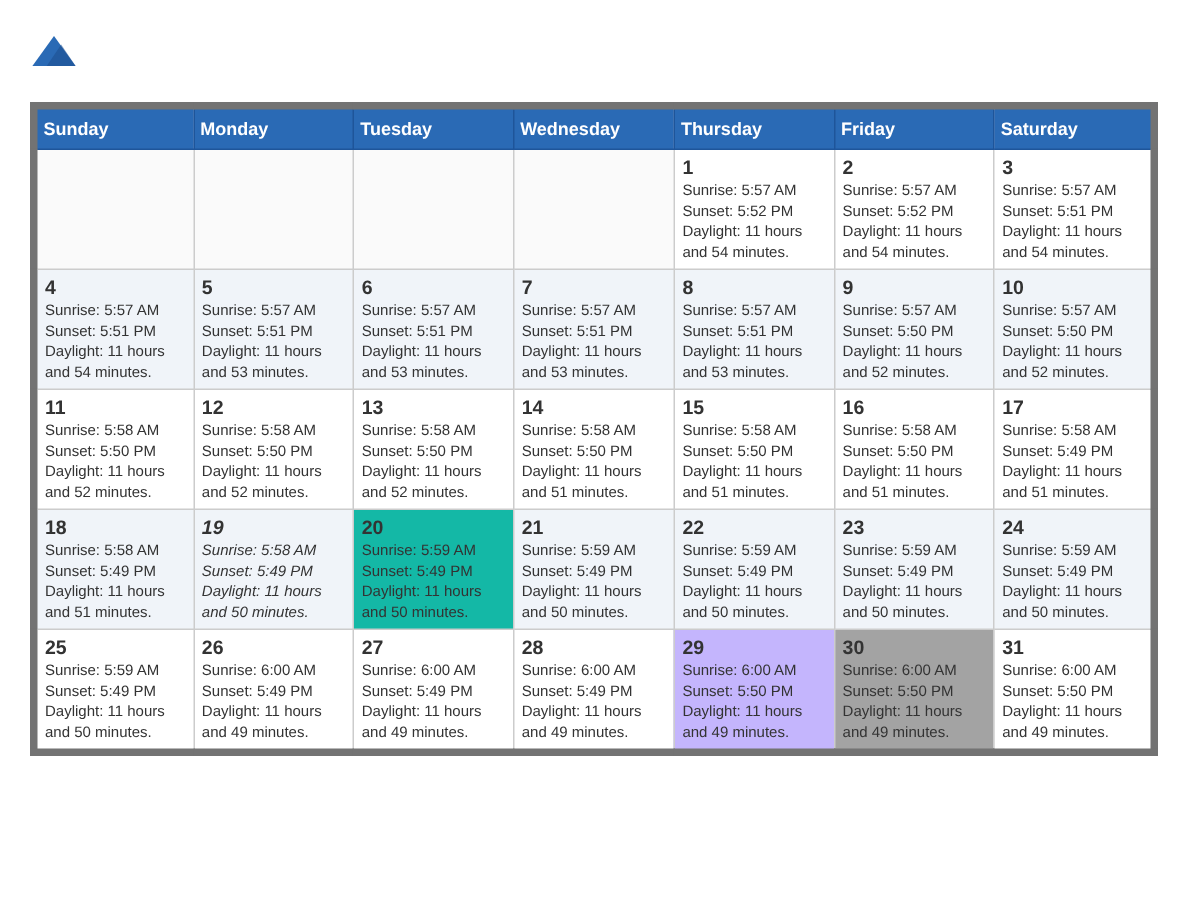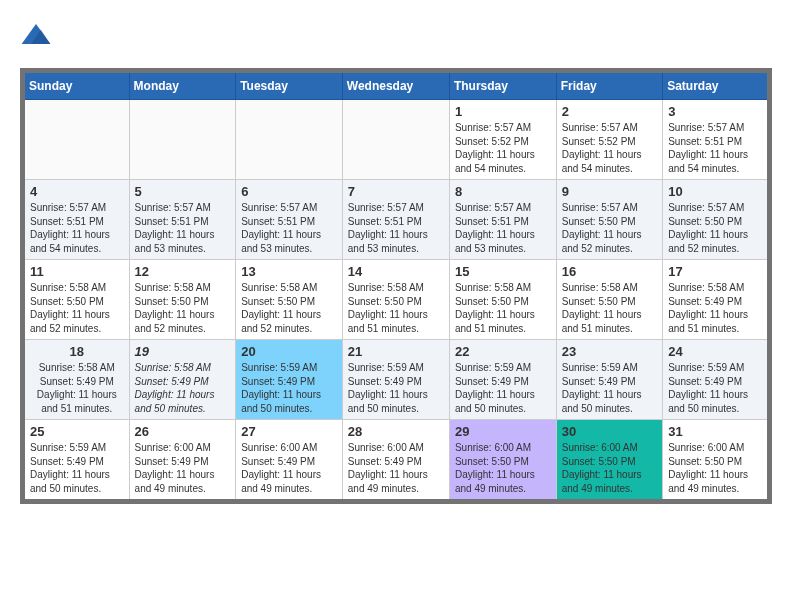--- a/index.html
+++ b/index.html
@@ -257,35 +257,35 @@
         </td>
         <td style="background-color: rgb(255, 255, 255);">
           <span class="day-number">17</span>
           <div class="day-info" style="white-space: pre-line;">Sunrise: 5:58 AM
 Sunset: 5:49 PM
 Daylight: 11 hours
 and 51 minutes.</div>
         </td>
       </tr>
       <tr>
-        <td style="background-color: rgb(240, 244, 249); text-align: center;">
+        <td style="background-color: rgb(240, 244, 249);">
           <span class="day-number">18</span>
           <div class="day-info" style="white-space: pre-line;">Sunrise: 5:58 AM
 Sunset: 5:49 PM
 Daylight: 11 hours
 and 51 minutes.</div>
         </td>
         <td style="background-color: rgb(240, 244, 249); font-style: italic;">
           <span class="day-number">19</span>
           <div class="day-info" style="white-space: pre-line;">Sunrise: 5:58 AM
 Sunset: 5:49 PM
 Daylight: 11 hours
 and 50 minutes.</div>
         </td>
-        <td style="background-color: #7dd3fc; margin-top: 25px;">
+        <td style="background-color: #14b8a6; margin-top: 25px;">
           <span class="day-number">20</span>
           <div class="day-info" style="white-space: pre-line;">Sunrise: 5:59 AM
 Sunset: 5:49 PM
 Daylight: 11 hours
 and 50 minutes.</div>
         </td>
         <td style="background-color: rgb(240, 244, 249);">
           <span class="day-number">21</span>
           <div class="day-info" style="white-space: pre-line;">Sunrise: 5:59 AM
 Sunset: 5:49 PM
@@ -343,21 +343,21 @@
 Daylight: 11 hours
 and 49 minutes.</div>
         </td>
         <td style="background-color: #c4b5fd;">
           <span class="day-number">29</span>
           <div class="day-info" style="white-space: pre-line;">Sunrise: 6:00 AM
 Sunset: 5:50 PM
 Daylight: 11 hours
 and 49 minutes.</div>
         </td>
-        <td style="background-color: #14b8a6;">
+        <td style="background-color: #a3a3a3;">
           <span class="day-number">30</span>
           <div class="day-info" style="white-space: pre-line;">Sunrise: 6:00 AM
 Sunset: 5:50 PM
 Daylight: 11 hours
 and 49 minutes.</div>
         </td>
         <td style="background-color: rgb(255, 255, 255);">
           <span class="day-number">31</span>
           <div class="day-info" style="white-space: pre-line;">Sunrise: 6:00 AM
 Sunset: 5:50 PM

